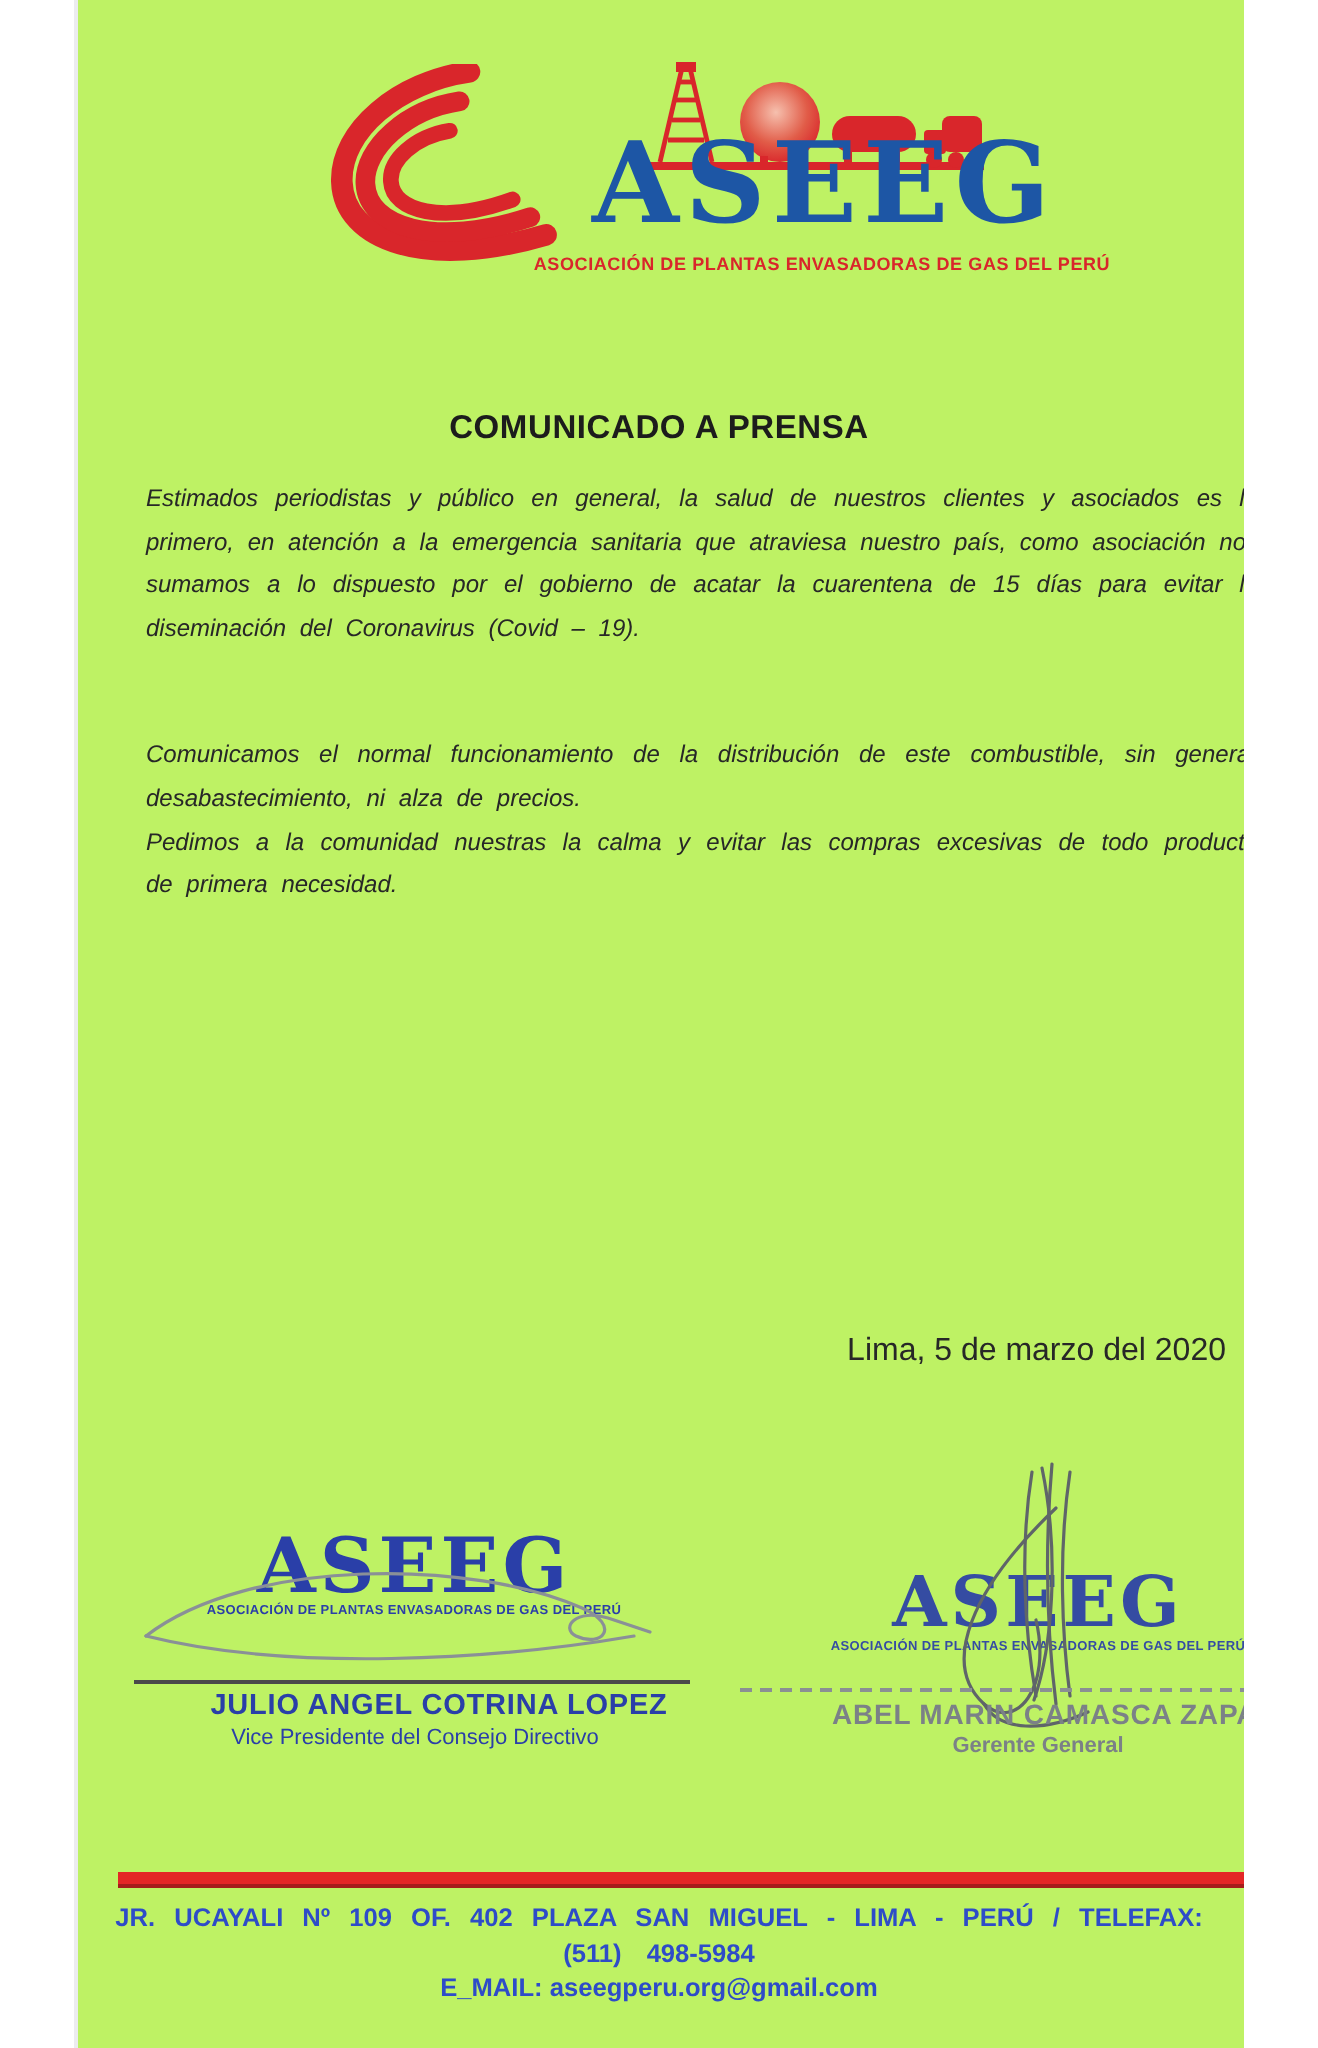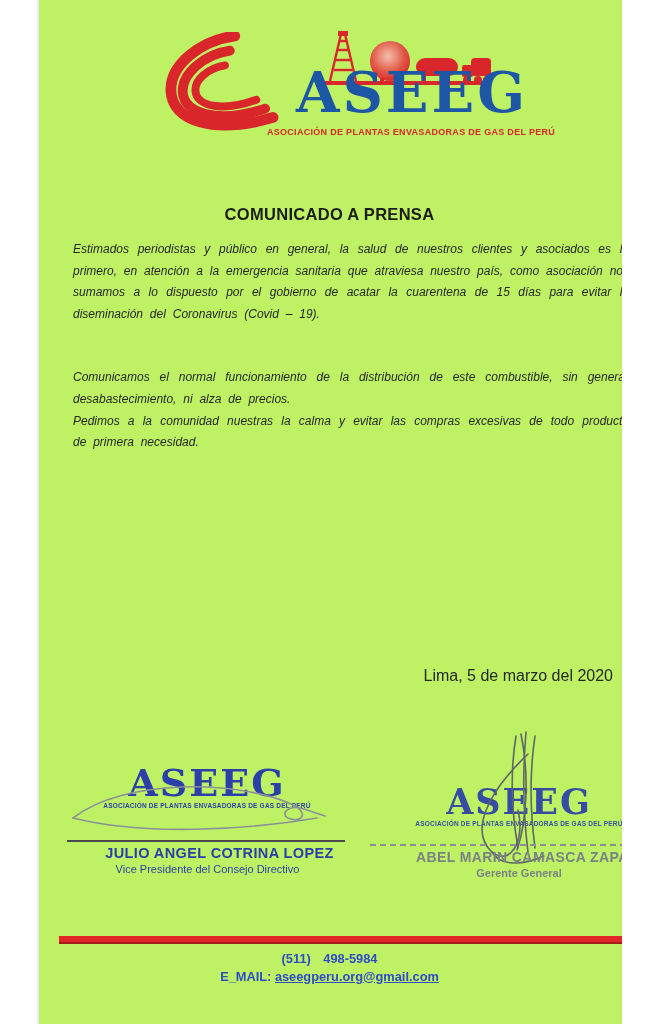--- a/index.html
+++ b/index.html
@@ -60,21 +60,21 @@
   .sig-right .sig-role { top:139px; font-size:11px; color:#7b8187; font-weight:bold; }
   
   .footer-bar {
     position:absolute; top:936px; left:22px; width:617px; height:6px;
     background:#e32726; border-bottom:2px solid #a51d1b;
   }
   .footer-text { position:absolute; top:950px; left:0; width:100%; text-align:center;
     color:#2e4cc8; font-weight:bold; font-size:12.8px; line-height:17.5px; }
   .footer-address { word-spacing:6px; }
   .footer-phone { word-spacing:9px; }
-  .footer-email { text-decoration:underline; cursor:pointer; }
+  .footer-email { cursor:pointer; }
 </style>
 </head>
 <body>
 
 <div class="page">
 
   <div class="logo-wrap">
     <svg class="swoosh" viewBox="0 0 120 110">
       <g fill="none" stroke="#d9262b" stroke-linecap="round">
         <path d="M74,4 C38,9 8,34 9,60 C10,90 52,105 113,87" stroke-width="11"></path>
@@ -169,20 +169,21 @@
       </svg>
       <div class="sig-line-dashed"></div>
       <div class="sig-name">ABEL MARIN CAMASCA ZAPATA</div>
       <div class="sig-role">Gerente General</div>
     </div>
 
   </div>
 
   <div class="footer-bar"></div>
   <div class="footer-text">
+    <div class="footer-address">JR. UCAYALI Nº 109 OF. 402 PLAZA SAN MIGUEL - LIMA - PERÚ / TELEFAX:</div>
     <div class="footer-phone">(511) 498-5984</div>
     <div>
       <span>E_MAIL:</span>
       <span class="footer-email">aseegperu.org@gmail.com</span>
     </div>
   </div>
 
 </div>
 
 </body></html>

